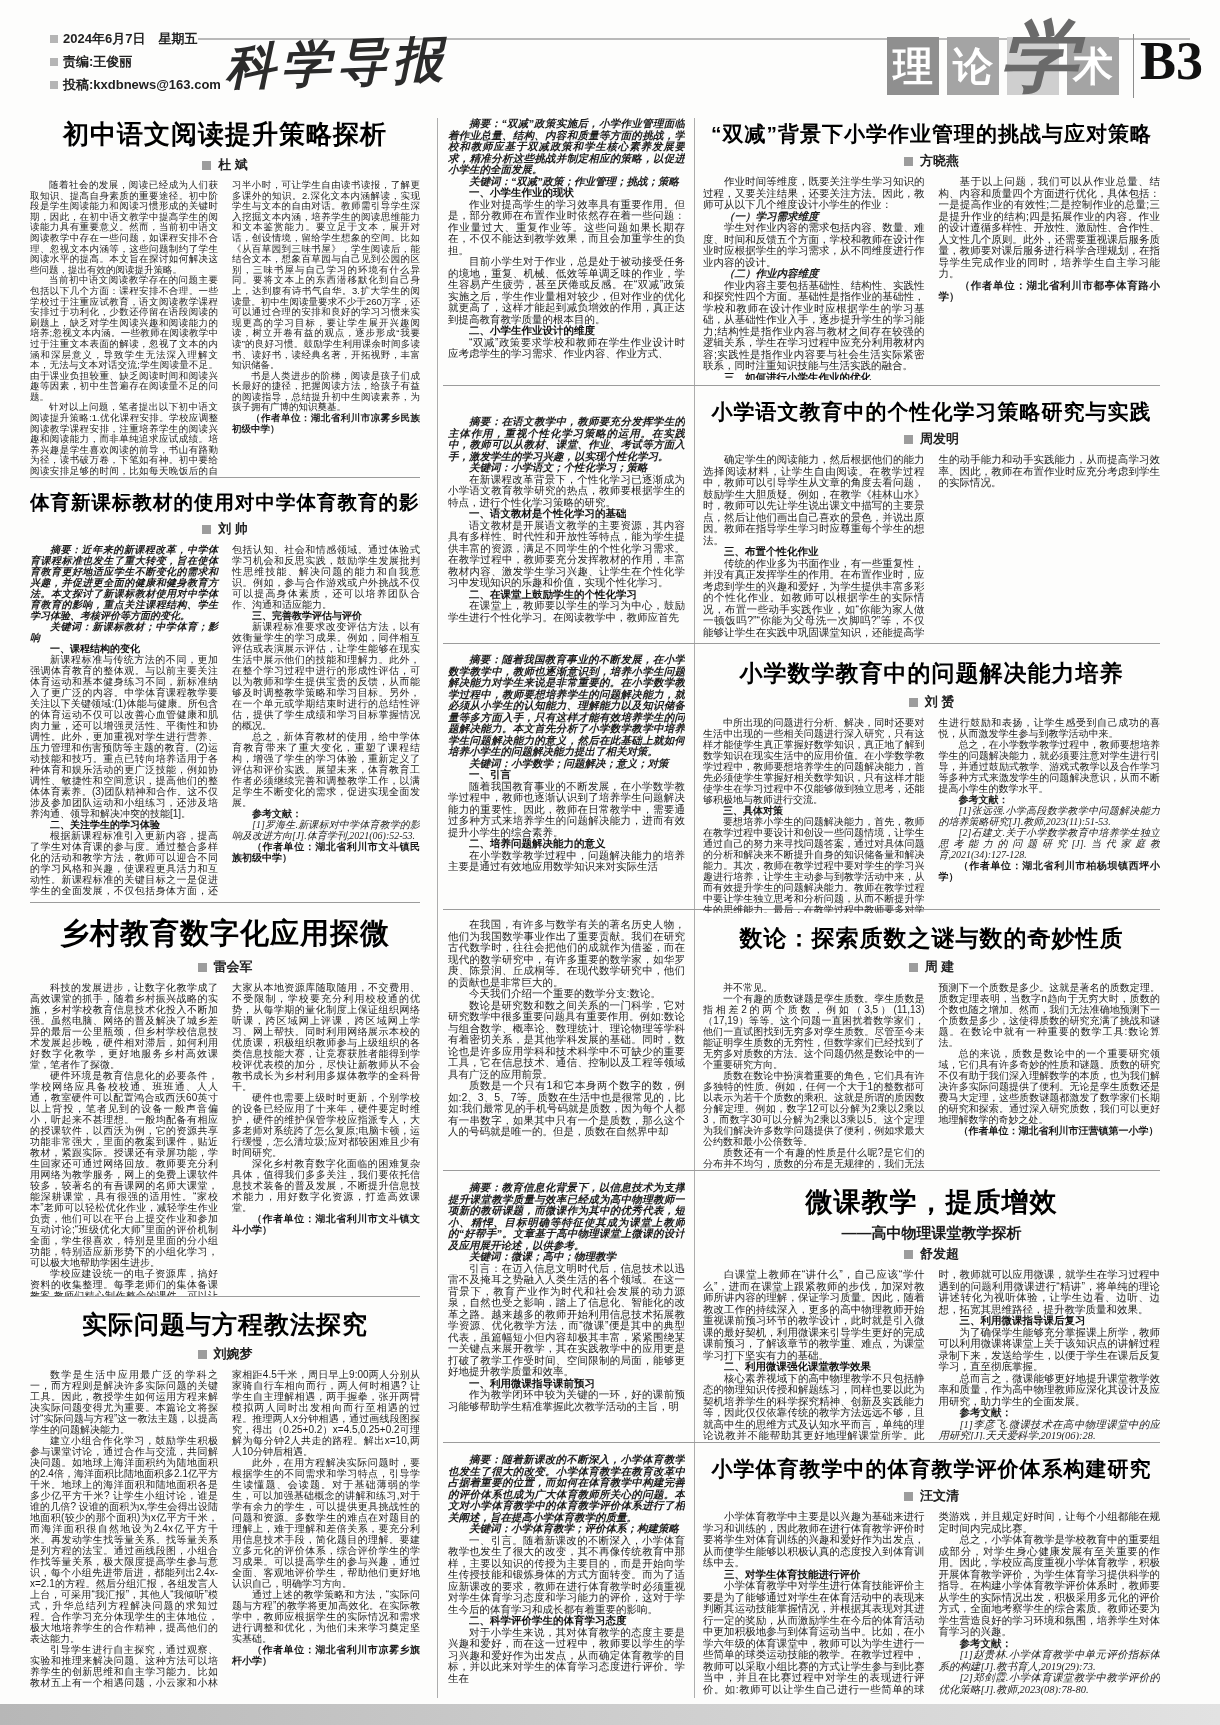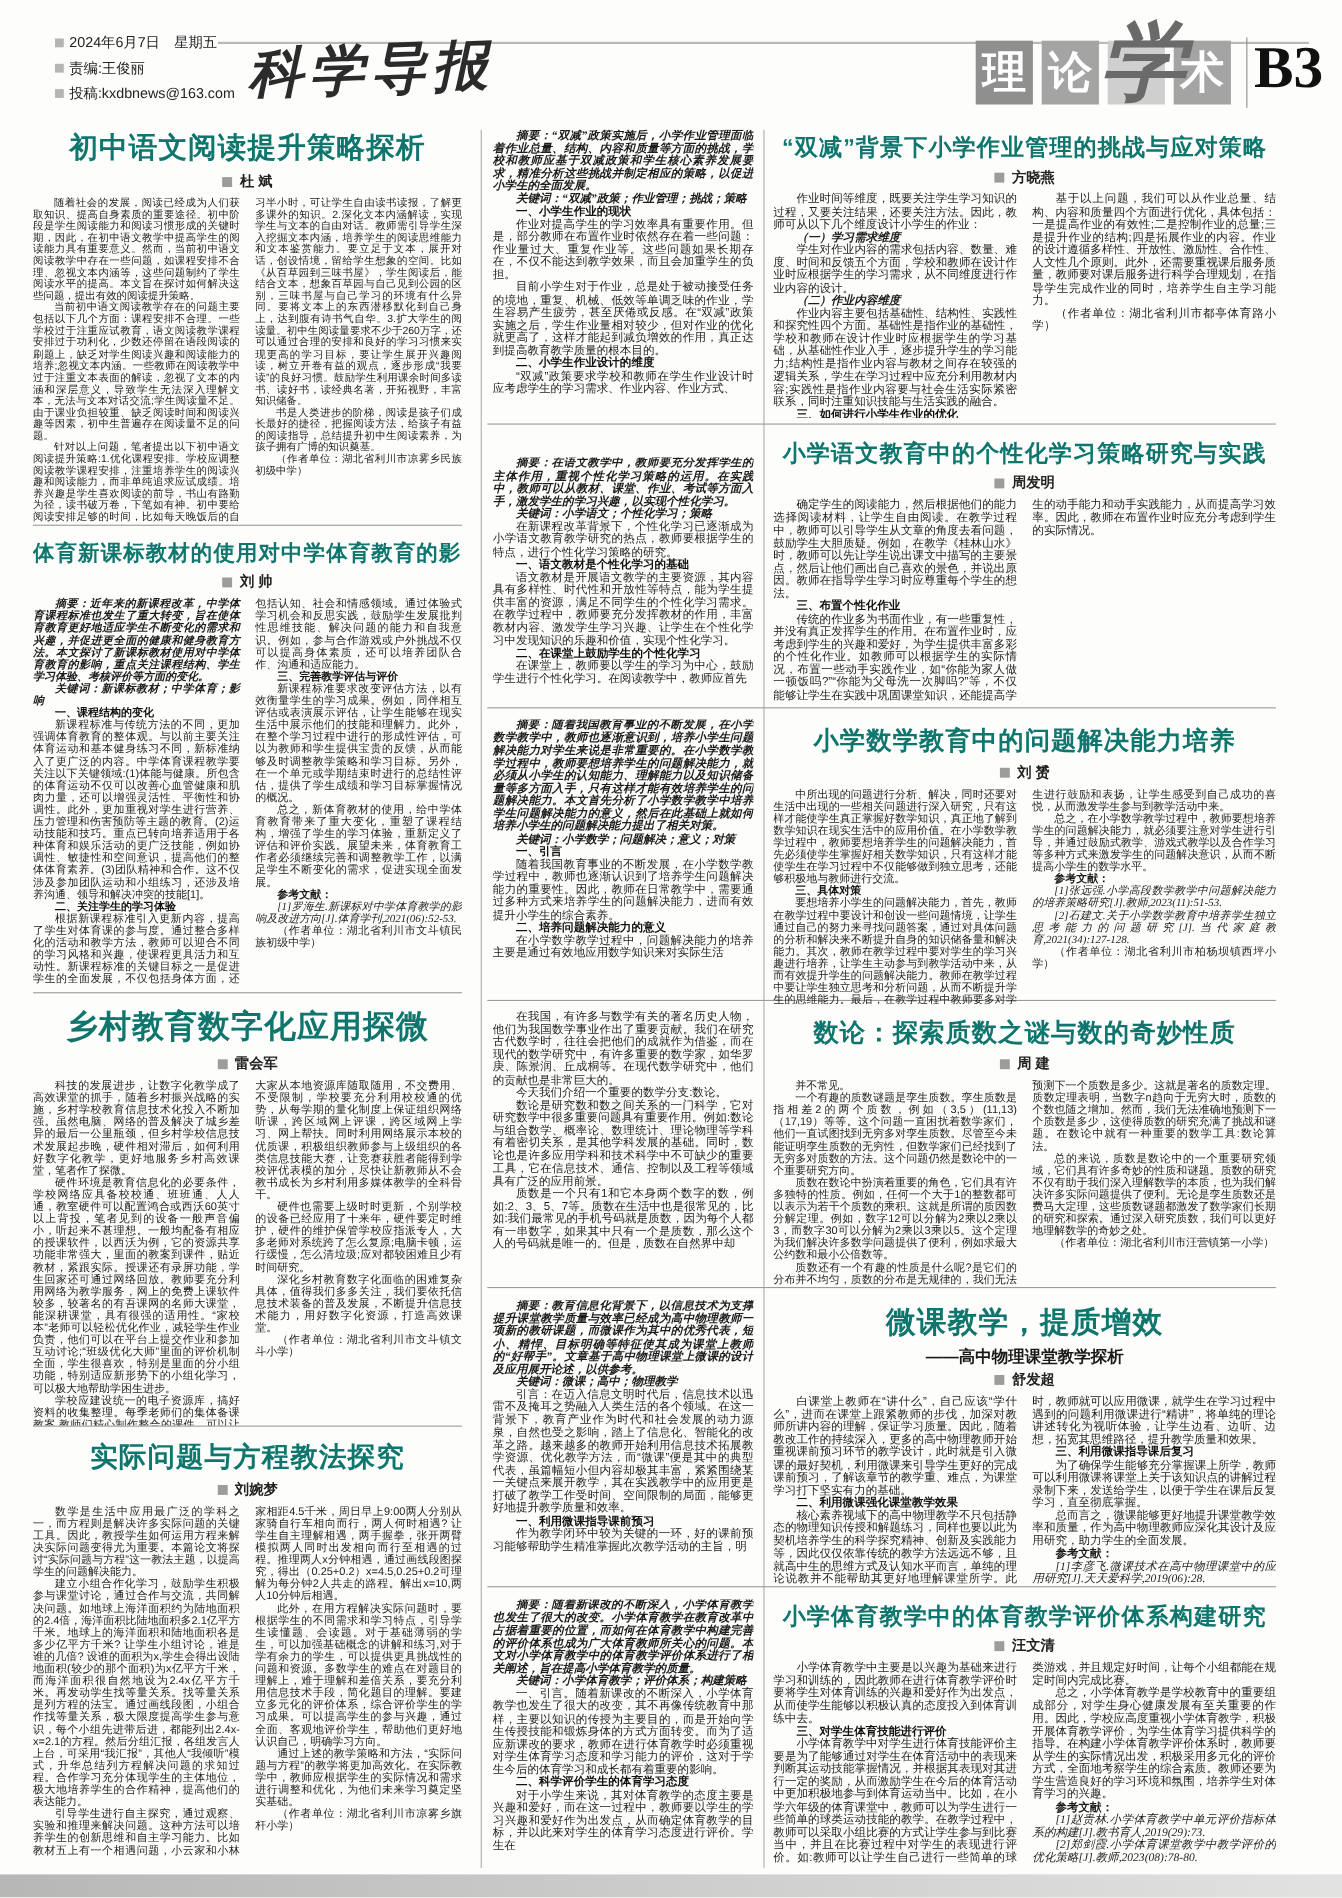--- a/index.html
+++ b/index.html
@@ -1,52 +1,52 @@
 <!DOCTYPE html>
 <html><head>
 <meta charset="utf-8">
 <style>
   html,body{margin:0;padding:0;background:#e8e8e6;}
   .page{position:relative;width:1220px;height:1725px;background:#fdfdfc;margin:0 auto;
         font-family:"Liberation Sans",sans-serif;color:#1c1c1c;overflow:hidden;}
   
-  .hdr-meta{position:absolute;left:50px;top:30px;font-size:13px;font-weight:normal;color:#222;}
+  .hdr-meta{position:absolute;left:50px;top:30px;font-size:13px;font-weight:bold;color:#222;}
   .hdr-meta .row{display:flex;align-items:center;margin-bottom:5px;white-space:nowrap;}
   .sq{display:inline-block;width:8px;height:8px;background:#b5b5b5;margin-right:5px;flex:0 0 auto;}
   .masthead{position:absolute;left:225px;top:30px;font-family:"Liberation Serif",serif;
         font-size:50px;font-weight:bold;font-style:italic;color:#2b2b2b;transform:rotate(-2deg);
         letter-spacing:6px;white-space:nowrap;}
   .hdr-rule{position:absolute;left:198px;top:38px;width:992px;height:2px;background:#b9b9b9;}
   .sec-badge{position:absolute;top:37px;width:52px;height:58px;display:flex;align-items:center;
         justify-content:center;font-size:40px;font-weight:bold;color:#fff;line-height:1;}
   .sec-char-xue{position:absolute;top:18px;left:1000px;font-family:"Liberation Serif",serif;
         font-size:78px;font-style:italic;font-weight:bold;color:#6a6a6a;z-index:3;line-height:1;}
   .badge-div{position:absolute;left:1133px;top:34px;width:1px;height:64px;background:#8c8c8c;}
   .page-no{position:absolute;left:1140px;top:32px;font-family:"Liberation Serif",serif;
         font-size:54px;font-weight:bold;color:#111;line-height:1.1;}
   
   .vrule{position:absolute;width:1px;background:#adadad;}
   .hrule{position:absolute;height:1px;background:#9b9b9b;}
   
   .article{position:absolute;overflow:hidden;}
-  .a-title{margin:2px 0 4px 0;font-weight:bold;text-align:center;white-space:nowrap;color:#0f766e;
+  .a-title{margin:2px 0 4px 0;font-weight:bold;text-align:center;white-space:nowrap;color:#000000;
         font-family:"Liberation Sans",sans-serif;letter-spacing:1px;}
   .a-sub{margin:0 0 2px 0;font-weight:bold;text-align:center;color:#1a1a1a;}
   .a-author{display:flex;align-items:center;justify-content:center;font-size:13px;font-weight:bold;
         margin:2px 0 6px 0;color:#222;}
   .a-author .sq{width:9px;height:9px;background:#9c9c9c;margin-right:7px;}
   .a-body{column-gap:14px;column-fill:auto;height:100%;text-align:justify;}
   .b{margin:0;text-indent:2em;text-align:justify;}
   .heading{font-weight:bold;color:#111;}
   .abstract,.keywords,.subheading,.reference{font-family:"Liberation Serif",serif;font-style:italic;}
   .abstract{font-weight:700;}
   .keywords{font-weight:bold;}
   .subheading{font-weight:bold;}
   .refhead{font-weight:bold;}
-  .affiliation{font-weight:normal;}
+  .affiliation{font-weight:bold;}
   .bottom-edge{position:absolute;left:0;top:1704px;width:1220px;height:21px;
         background:linear-gradient(90deg,#b7b7b7 0%,#cfcfcf 55%,#e2e2e2 100%);}
 </style>
 </head>
 <body>
 
 <div class="page">
 
   <div class="hdr-rule"></div>
   <div class="hdr-meta">

